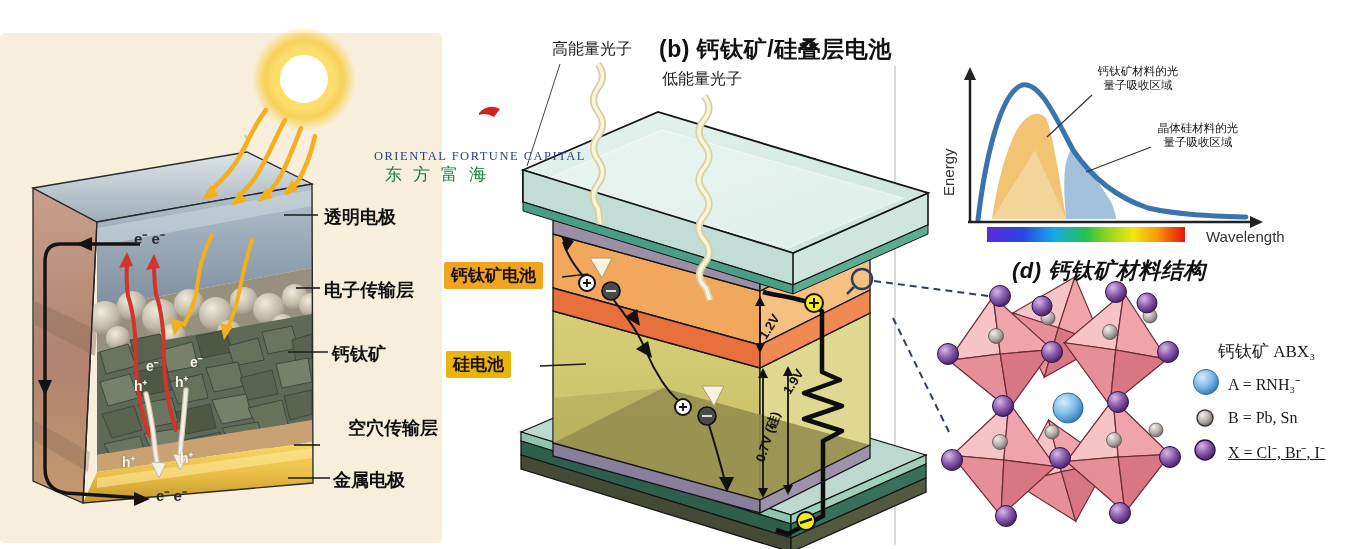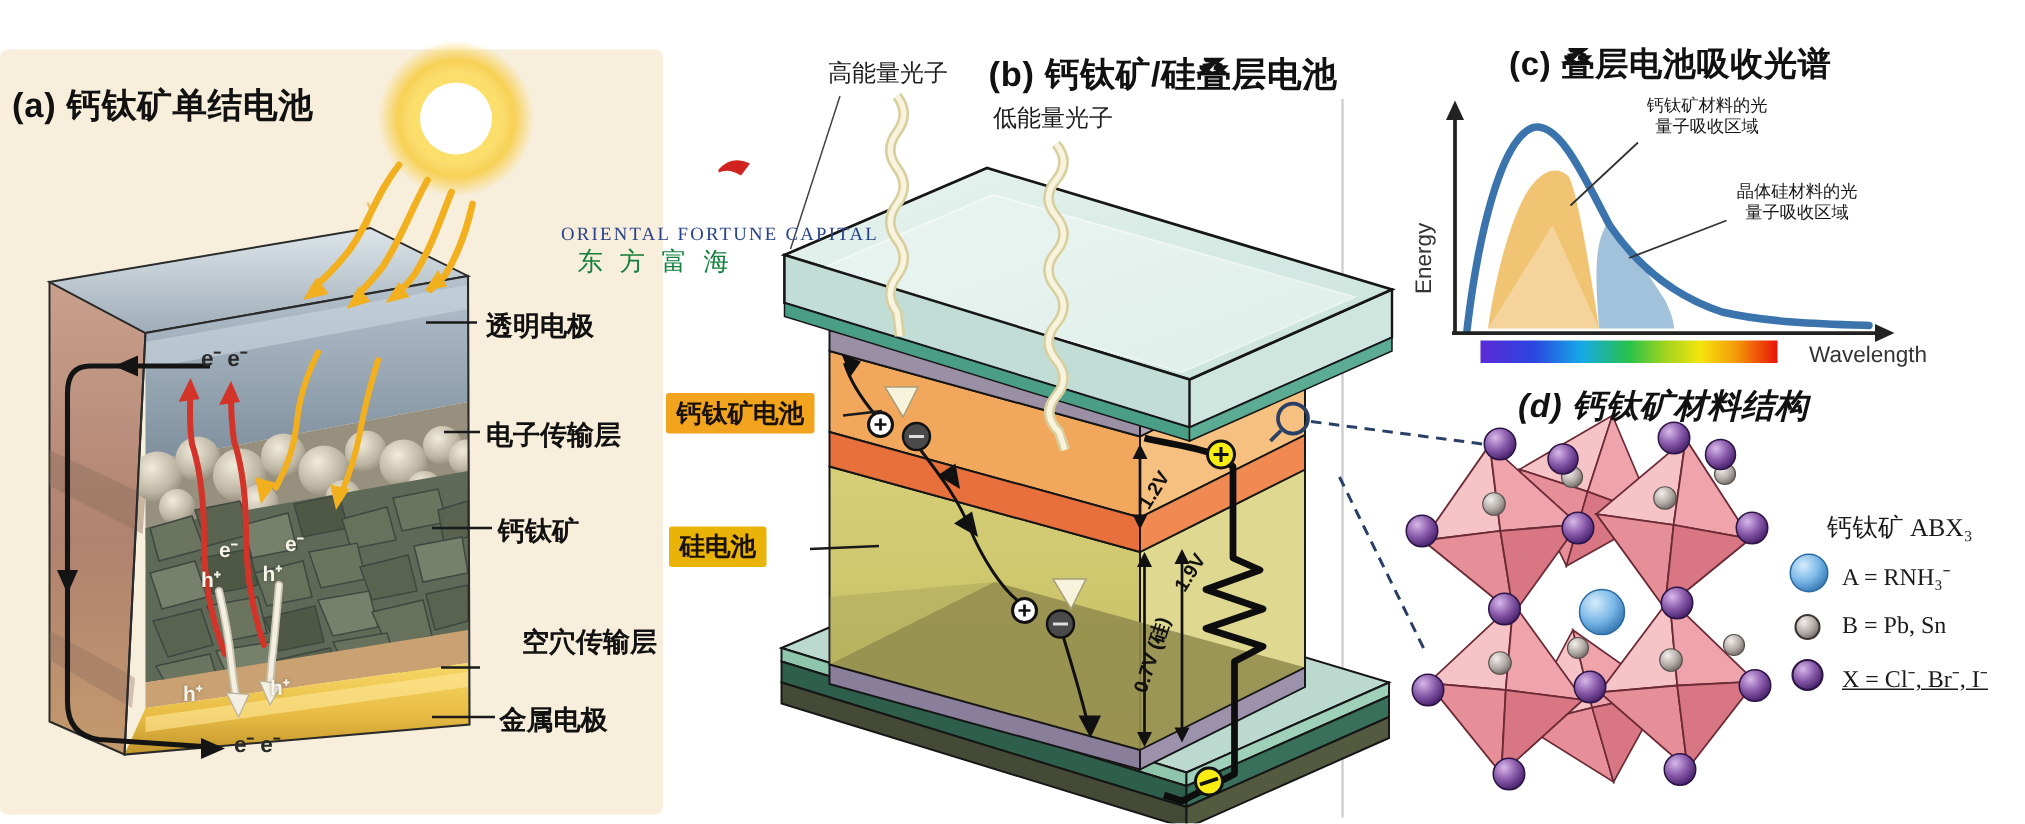--- a/index.html
+++ b/index.html
@@ -450,21 +450,20 @@
     <g>
       <circle cx="1206" cy="382" r="12.5" fill="url(#gBlueS)" stroke="#2a6aa0" stroke-width="1"></circle>
       <circle cx="1205" cy="418" r="8" fill="url(#gGrayS)" stroke="#3a3533" stroke-width="1.4"></circle>
       <circle cx="1205" cy="450" r="10" fill="url(#gPurpleS)" stroke="#2c1445" stroke-width="1.4"></circle>
     </g>
   </g>
 
   <path d="M479,113 q9,-10 21,-4 l-6,8 q-8,-5 -15,-2 z" fill="#d0231f"></path>
 </svg>
 
-<div class="t title" style="left:8px;top:55px;">(a) 钙钛矿单结电池</div>
 <div class="t lab-a" style="left:324px;top:205px;">透明电极</div>
 <div class="t lab-a" style="left:324px;top:278px;">电子传输层</div>
 <div class="t lab-a" style="left:332px;top:342px;">钙钛矿</div>
 <div class="t lab-a" style="left:324px;top:416px;margin-left:24px;">空穴传输层</div>
 <div class="t lab-a" style="left:333px;top:468px;">金属电极</div>
 
 <div class="t carrier dark" style="left:134px;top:228px;font-size:15px;">e⁻ e⁻</div>
 <div class="t carrier white" style="left:146px;top:356px;">e⁻</div>
 <div class="t carrier white" style="left:190px;top:352px;">e⁻</div>
 <div class="t carrier white" style="left:134px;top:376px;">h⁺</div>
@@ -475,21 +474,20 @@
 
 <div class="t ofc-sub" style="left:374px;top:149px;">ORIENTAL FORTUNE CAPITAL</div>
 <div class="t ofc-cn" style="left:385px;top:163px;">东方富海</div>
 
 <div class="t plabel" style="left:552px;top:39px;">高能量光子</div>
 <div class="t title" style="left:659px;top:34px;">(b) 钙钛矿/硅叠层电池</div>
 <div class="t plabel" style="left:662px;top:69px;">低能量光子</div>
 <div class="t cell-tag" style="left:444px;top:262px;background:#f2a41f;">钙钛矿电池</div>
 <div class="t cell-tag" style="left:446px;top:351px;background:#eab308;">硅电池</div>
 
-<div class="t title" style="left:1006px;top:28px;font-size:22px;">(c) 叠层电池吸收光谱</div>
 <div class="t ann" style="left:1078px;top:64px;width:120px;">
   <span style="display:block">钙钛矿材料的光</span>
   <span style="display:block">量子吸收区域</span>
 </div>
 <div class="t ann" style="left:1138px;top:121px;width:120px;">
   <span style="display:block">晶体硅材料的光</span>
   <span style="display:block">量子吸收区域</span>
 </div>
 <div class="t axis-label" style="left:1206px;top:228px;">Wavelength</div>
 

